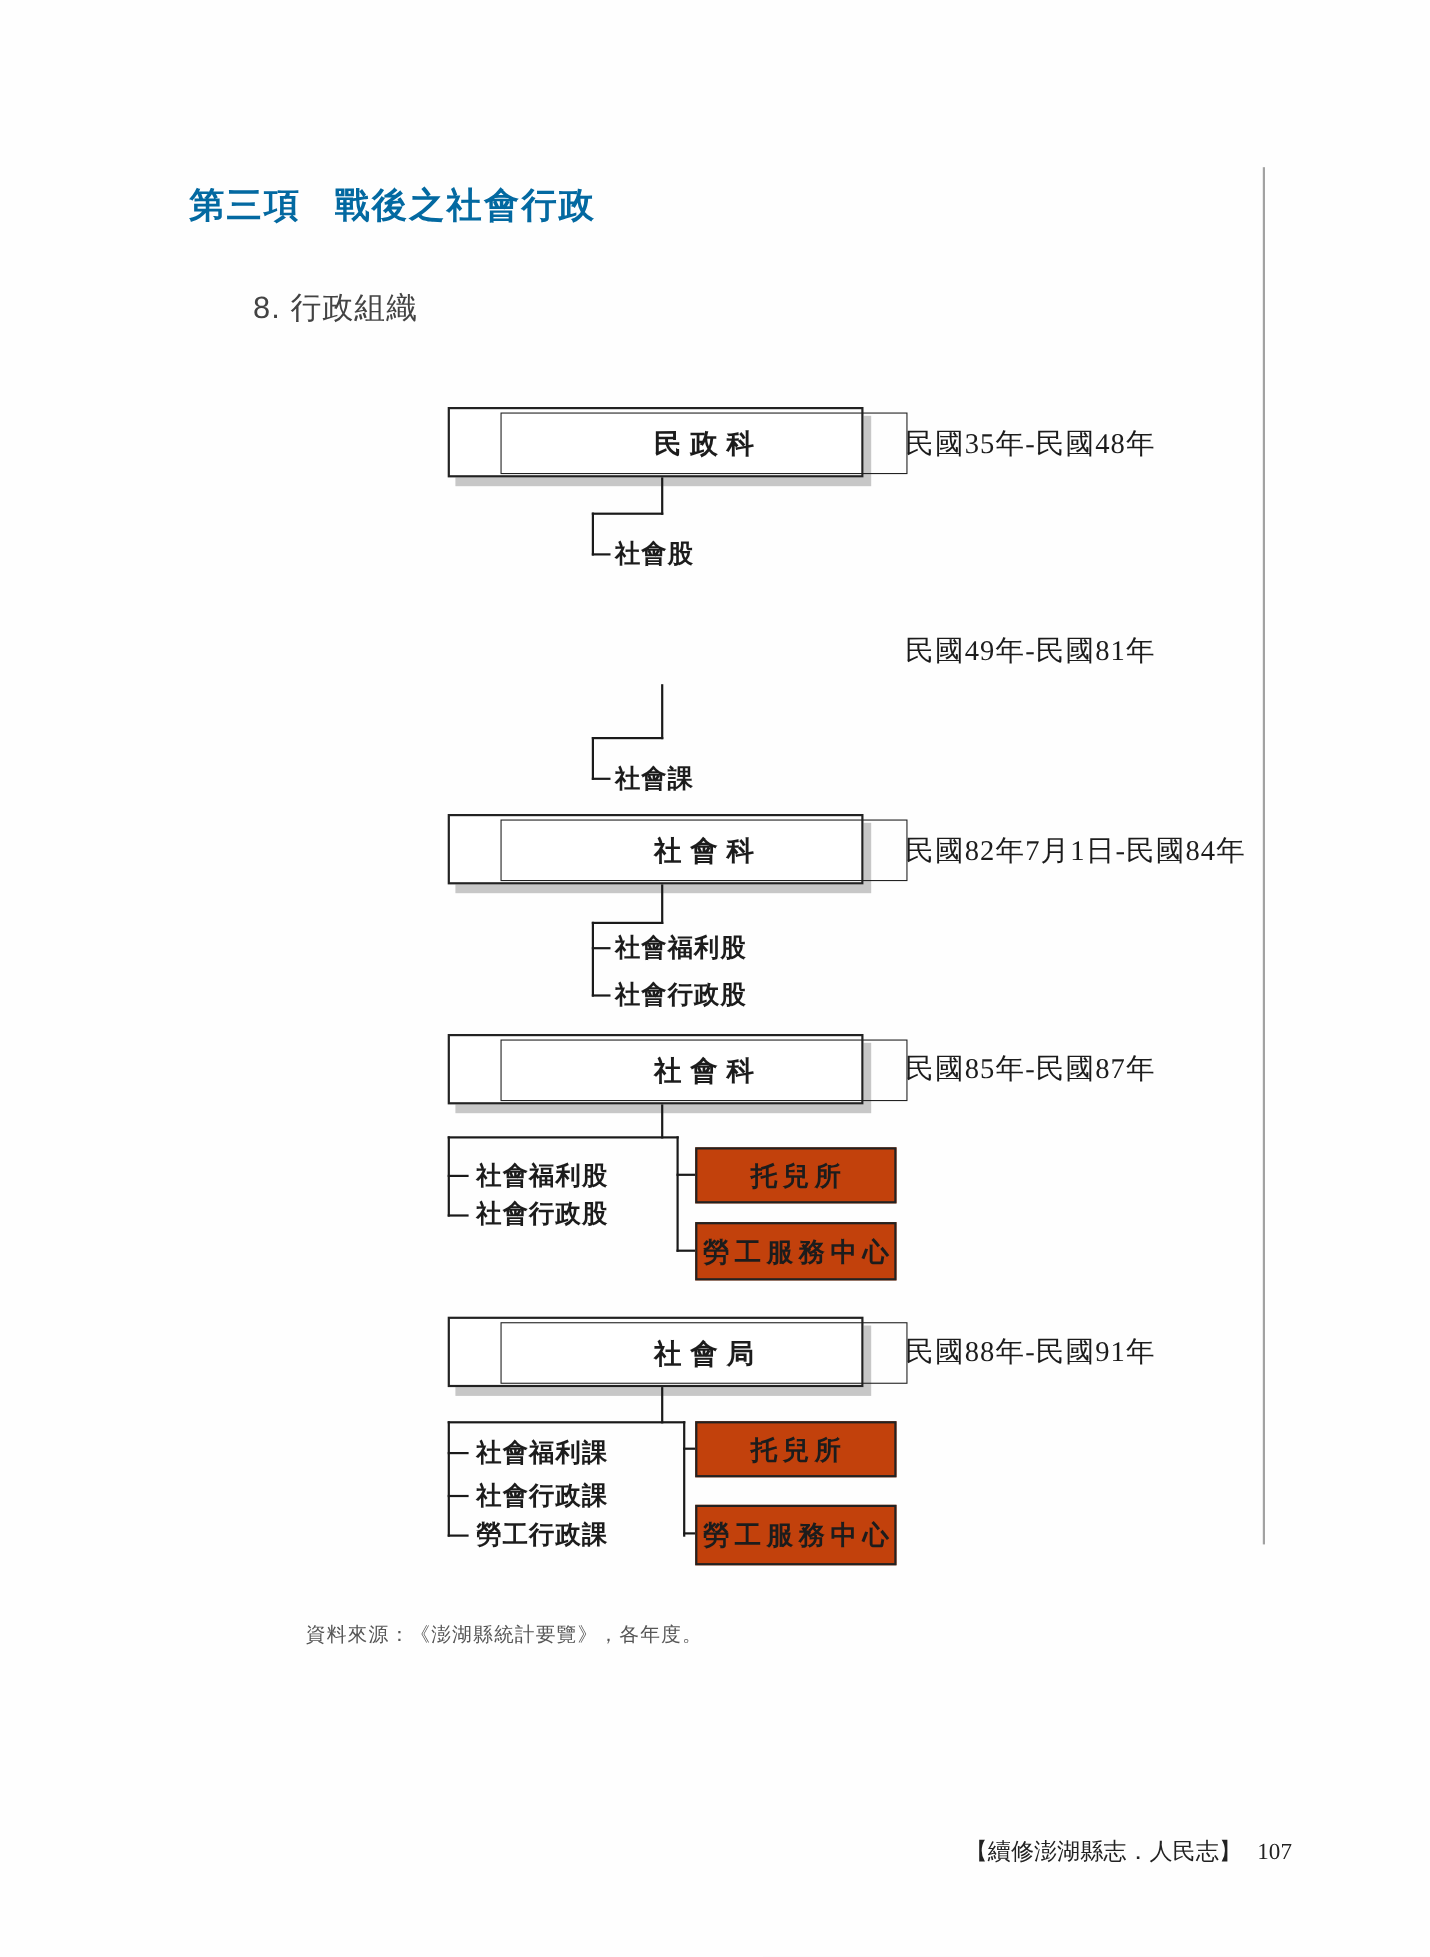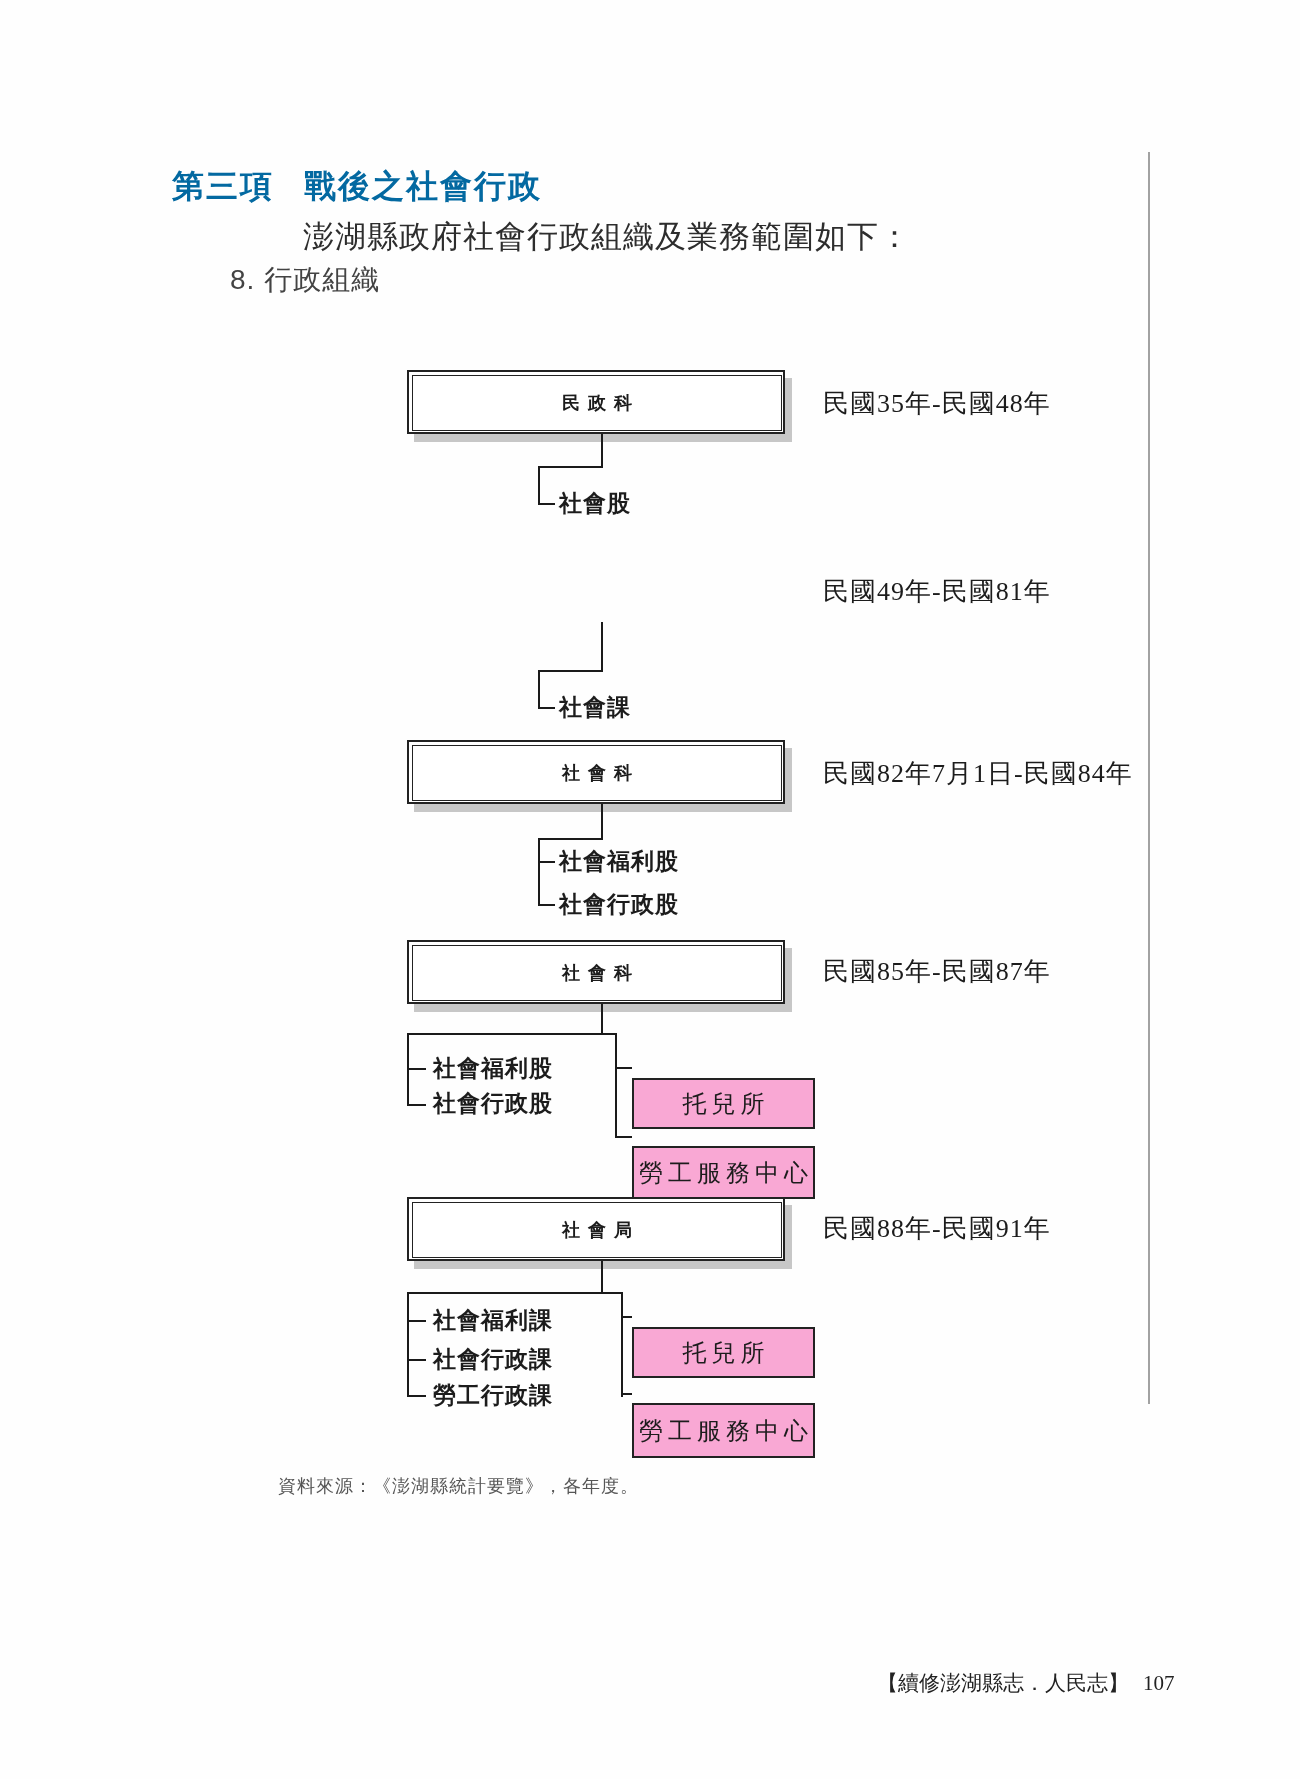--- a/index.html
+++ b/index.html
@@ -8,41 +8,40 @@
   .abs{position:absolute;box-sizing:border-box;}
   .hline,.vline{position:absolute;background:#1a1a1a;}
   .title{display:flex;gap:30px;font-family:"Liberation Sans",sans-serif;
          font-weight:bold;font-size:32px;color:#0369a1;letter-spacing:2px;white-space:nowrap;}
   .intro{font-size:31px;color:#2d2d2d;letter-spacing:1px;white-space:nowrap;}
   .heading1{font-family:"Liberation Sans",sans-serif;font-size:28px;color:#434343;
             letter-spacing:1px;white-space:nowrap;}
   .bigbox{position:absolute;width:378px;height:64px;border:2px solid #222;background:#fff;
           box-shadow:7px 8px 0 #c7c7c7;padding:3px;box-sizing:border-box;}
   .bigbox-inner{width:100%;height:100%;border:1.5px solid #222;display:flex;align-items:center;
-          justify-content:center;font-size:18px;font-weight:600;letter-spacing:8px;text-indent:8px;}
+          justify-content:center;font-size:25px;font-weight:600;letter-spacing:8px;text-indent:8px;margin-left:43px;}
   .date{position:absolute;left:823px;font-size:26px;letter-spacing:1px;line-height:30px;white-space:nowrap;}
   .leaf{position:absolute;font-size:23px;font-weight:600;letter-spacing:1px;line-height:30px;white-space:nowrap;}
-  .smallbox{position:absolute;width:183px;border:2px solid #222;background:#f9a8d4;display:flex;
-          align-items:center;justify-content:center;font-size:24px;font-weight:400;
-          letter-spacing:5px;text-indent:5px;box-sizing:border-box;margin-top:35px;}
+  .smallbox{position:absolute;width:183px;border:2px solid #222;background:#c2410c;display:flex;
+          align-items:center;justify-content:center;font-size:24px;font-weight:700;
+          letter-spacing:5px;text-indent:5px;box-sizing:border-box;}
   .source{font-family:"Liberation Sans",sans-serif;font-size:18px;color:#565656;
           letter-spacing:1px;white-space:nowrap;margin-left:25px;}
   .footer{display:flex;gap:14px;align-items:baseline;font-size:21px;color:#222;white-space:nowrap;}
   .scanline{position:absolute;width:2px;background:#929292;opacity:.85;}
 </style>
 </head>
 <body>
 
 <div class="page">
 
   <div class="abs title" style="left:172px;top:165px;">
     <span>第三項</span>
     <span>戰後之社會行政</span>
   </div>
-  <div class="abs intro" style="left:303px;top:216px;">澎湖縣政府社會行政組織及業務範圍如下：</div>
   <div class="abs heading1" style="left:230px;top:261px;">8. 行政組織</div>
 
   <div class="bigbox" style="left:407px;top:370px;">
     <div class="bigbox-inner">民政科</div>
   </div>
   <div class="date" style="top:389px;">民國35年-民國48年</div>
   <div class="vline" style="left:601px;top:434px;width:2px;height:34px;"></div>
   <div class="hline" style="left:538px;top:466px;width:65px;height:2px;"></div>
   <div class="vline" style="left:538px;top:466px;width:2px;height:39px;"></div>
   <div class="hline" style="left:538px;top:503px;width:17px;height:2px;"></div>

